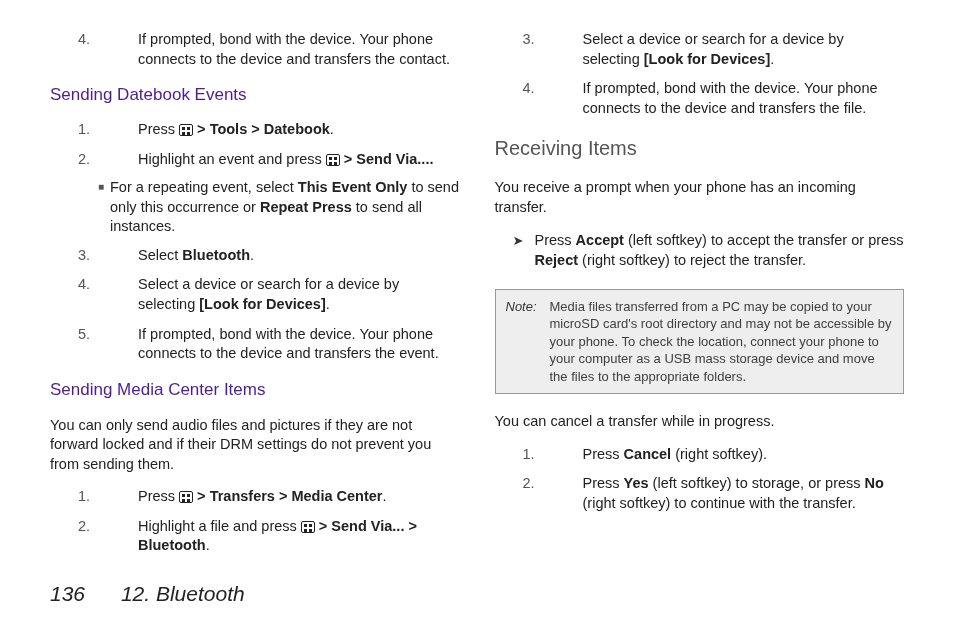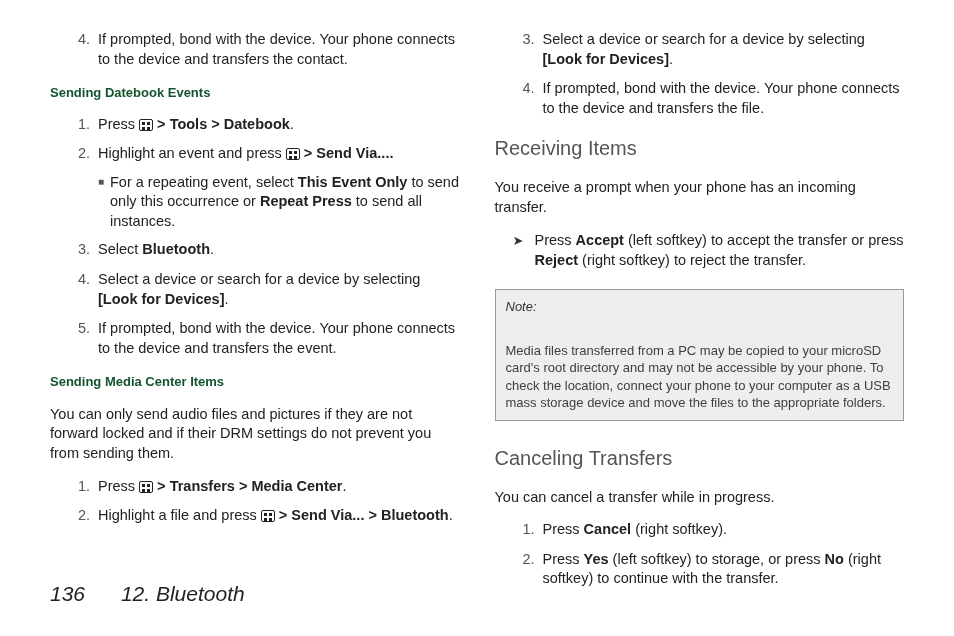--- a/index.html
+++ b/index.html
@@ -30,36 +30,36 @@
     color: #222;
   }
   .footer .chap { margin-left: 30px; }
   .h2 {
     font-size: 20px;
     color: #555;
     margin: 12px 0 10px 0;
     font-weight: normal;
   }
   .h3 {
-    font-size: 13px;
-    color: #14532d;
+    font-size: 17px;
+    color: #4c1d95;
     margin: 10px 0 8px 0;
-    font-weight: bold;
+    font-weight: normal;
   }
   .step {
     display: flex;
     margin: 5px 0 5px 18px;
   }
   .step .num {
     flex: 0 0 22px;
     text-align: right;
     margin-right: 8px;
     color: #555;
   }
-  .step .txt { flex: 1; }
+  .step .txt { flex: 1; margin-left: 40px; }
   .sub {
     display: flex;
     margin: 4px 0 4px 48px;
   }
   .sub .bul {
     flex: 0 0 12px;
     font-size: 10px;
     color: #555;
     line-height: 1.8;
   }
@@ -95,21 +95,20 @@
     background: #222;
     box-shadow: 5px 0 0 #222, 0 5px 0 #222, 5px 5px 0 #222;
   }
   .note-box {
     border: 1px solid #999;
     background: #eee;
     padding: 8px 10px 8px 10px;
     margin: 12px 0;
     font-size: 13px;
     display: flex;
-    flex-direction: column;
   }
   .note-box .label {
     font-style: italic;
     flex: 0 0 44px;
     color: #333;
   }
   .note-box .body { flex: 1; color: #404040; line-height: 1.35; }
 </style>
 </head>
 <body>
@@ -208,21 +207,20 @@
       <div class="txt">
         <span>Press </span><span class="bold">Accept</span><span> (left softkey) to accept the transfer or press </span><span class="bold">Reject</span><span> (right softkey) to reject the transfer.</span>
       </div>
     </div>
 
     <div class="note-box">
       <div class="label">Note:</div>
       <div class="body">Media files transferred from a PC may be copied to your microSD card's root directory and may not be accessible by your phone. To check the location, connect your phone to your computer as a USB mass storage device and move the files to the appropriate folders.</div>
     </div>
 
-    <div class="h2">Canceling Transfers</div>
 
     <div class="para">You can cancel a transfer while in progress.</div>
 
     <div class="step">
       <div class="num">1.</div>
       <div class="txt">
         <span>Press </span><span class="bold">Cancel</span><span> (right softkey).</span>
       </div>
     </div>
 

